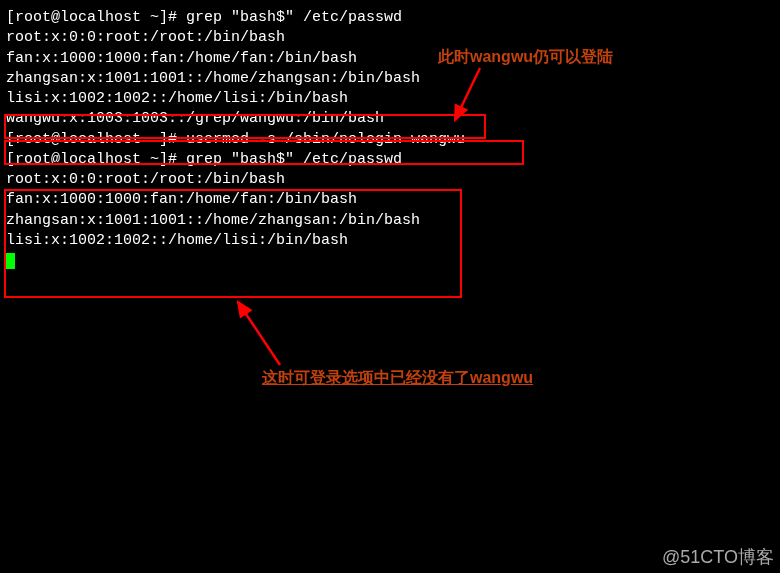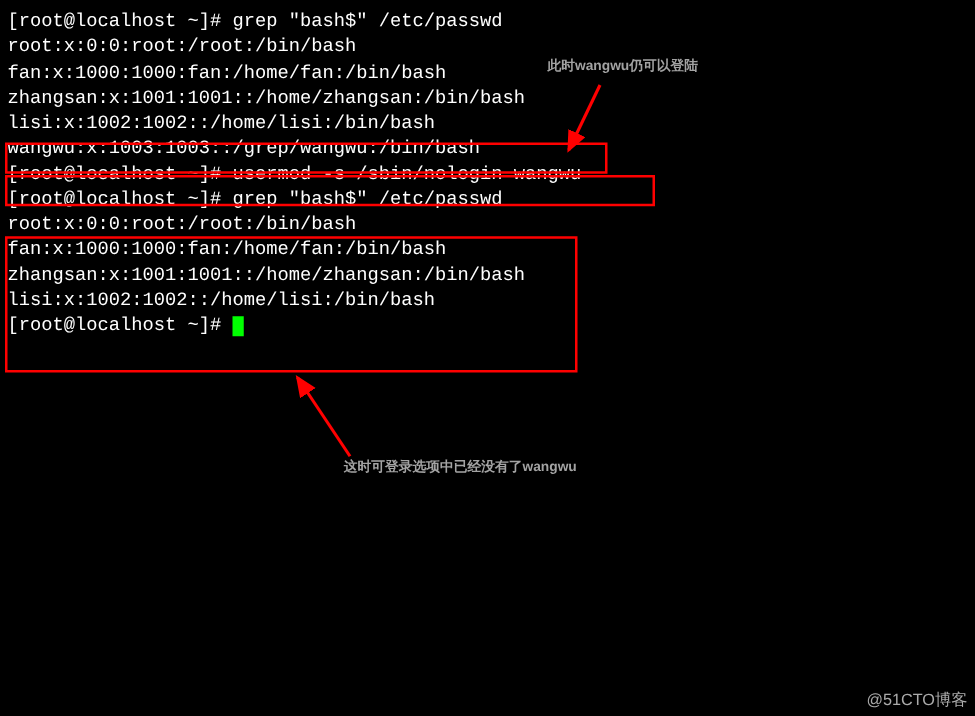--- a/index.html
+++ b/index.html
@@ -38,35 +38,35 @@
       position: absolute;
       border: 2px solid #ff0000;
       pointer-events: none;
     }
     .box1 { left: 4px; top: 114px; width: 482px; height: 25px; }
     .box2 { left: 4px; top: 140px; width: 520px; height: 25px; }
     .box3 { left: 4px; top: 189px; width: 458px; height: 109px; }
     
     .anno {
       position: absolute;
-      color: #a3a3a3;
+      color: #c2410c;
       font-family: Arial, "Microsoft YaHei", sans-serif;
-      font-size: 11px;
+      font-size: 16px;
       font-weight: bold;
       white-space: nowrap;
     }
     .anno1 { left: 438px; top: 46px; }
-    .anno2 { left: 275px; top: 367px; }
+    .anno2 { left: 262px; top: 367px; text-decoration: underline; }
     .watermark {
       position: absolute;
       right: 6px;
       bottom: 4px;
       color: #aaa;
       font-family: Arial, sans-serif;
-      font-size: 13px;
+      font-size: 18px;
     }
     
     svg.arrow {
       position: absolute;
       pointer-events: none;
     }
   </style>
 </head>
 <body>
 
@@ -75,21 +75,21 @@
 <div class="line"><span>fan:x:1000:1000:fan:/home/fan:/bin/</span><span class="bold">bash</span></div>
 <div class="line"><span>zhangsan:x:1001:1001::/home/zhangsan:/bin/</span><span class="bold">bash</span></div>
 <div class="line"><span>lisi:x:1002:1002::/home/lisi:/bin/</span><span class="bold">bash</span></div>
 <div class="line"><span>wangwu:x:1003:1003::/grep/wangwu:/bin/</span><span class="bold">bash</span></div>
 <div class="line"><span>[root@localhost ~]# usermod -s /sbin/nologin wangwu</span></div>
 <div class="line"><span>[root@localhost ~]# grep "bash$" /etc/passwd</span></div>
 <div class="line"><span>root:x:0:0:root:/root:/bin/</span><span class="bold">bash</span></div>
 <div class="line"><span>fan:x:1000:1000:fan:/home/fan:/bin/</span><span class="bold">bash</span></div>
 <div class="line"><span>zhangsan:x:1001:1001::/home/zhangsan:/bin/</span><span class="bold">bash</span></div>
 <div class="line"><span>lisi:x:1002:1002::/home/lisi:/bin/</span><span class="bold">bash</span></div>
-<div class="line"><span>[root@localhost ~]# </span><span class="cursor"></span></div>
+<div class="line"><span class="cursor"></span></div>
 
 <div class="redbox box1"></div>
 <div class="redbox box2"></div>
 <div class="redbox box3"></div>
 
 <div class="anno anno1">此时wangwu仍可以登陆</div>
 <div class="anno anno2">这时可登录选项中已经没有了wangwu</div>
 
 <svg class="arrow" style="left:440px;top:60px;width:60px;height:80px;">
   <defs>

